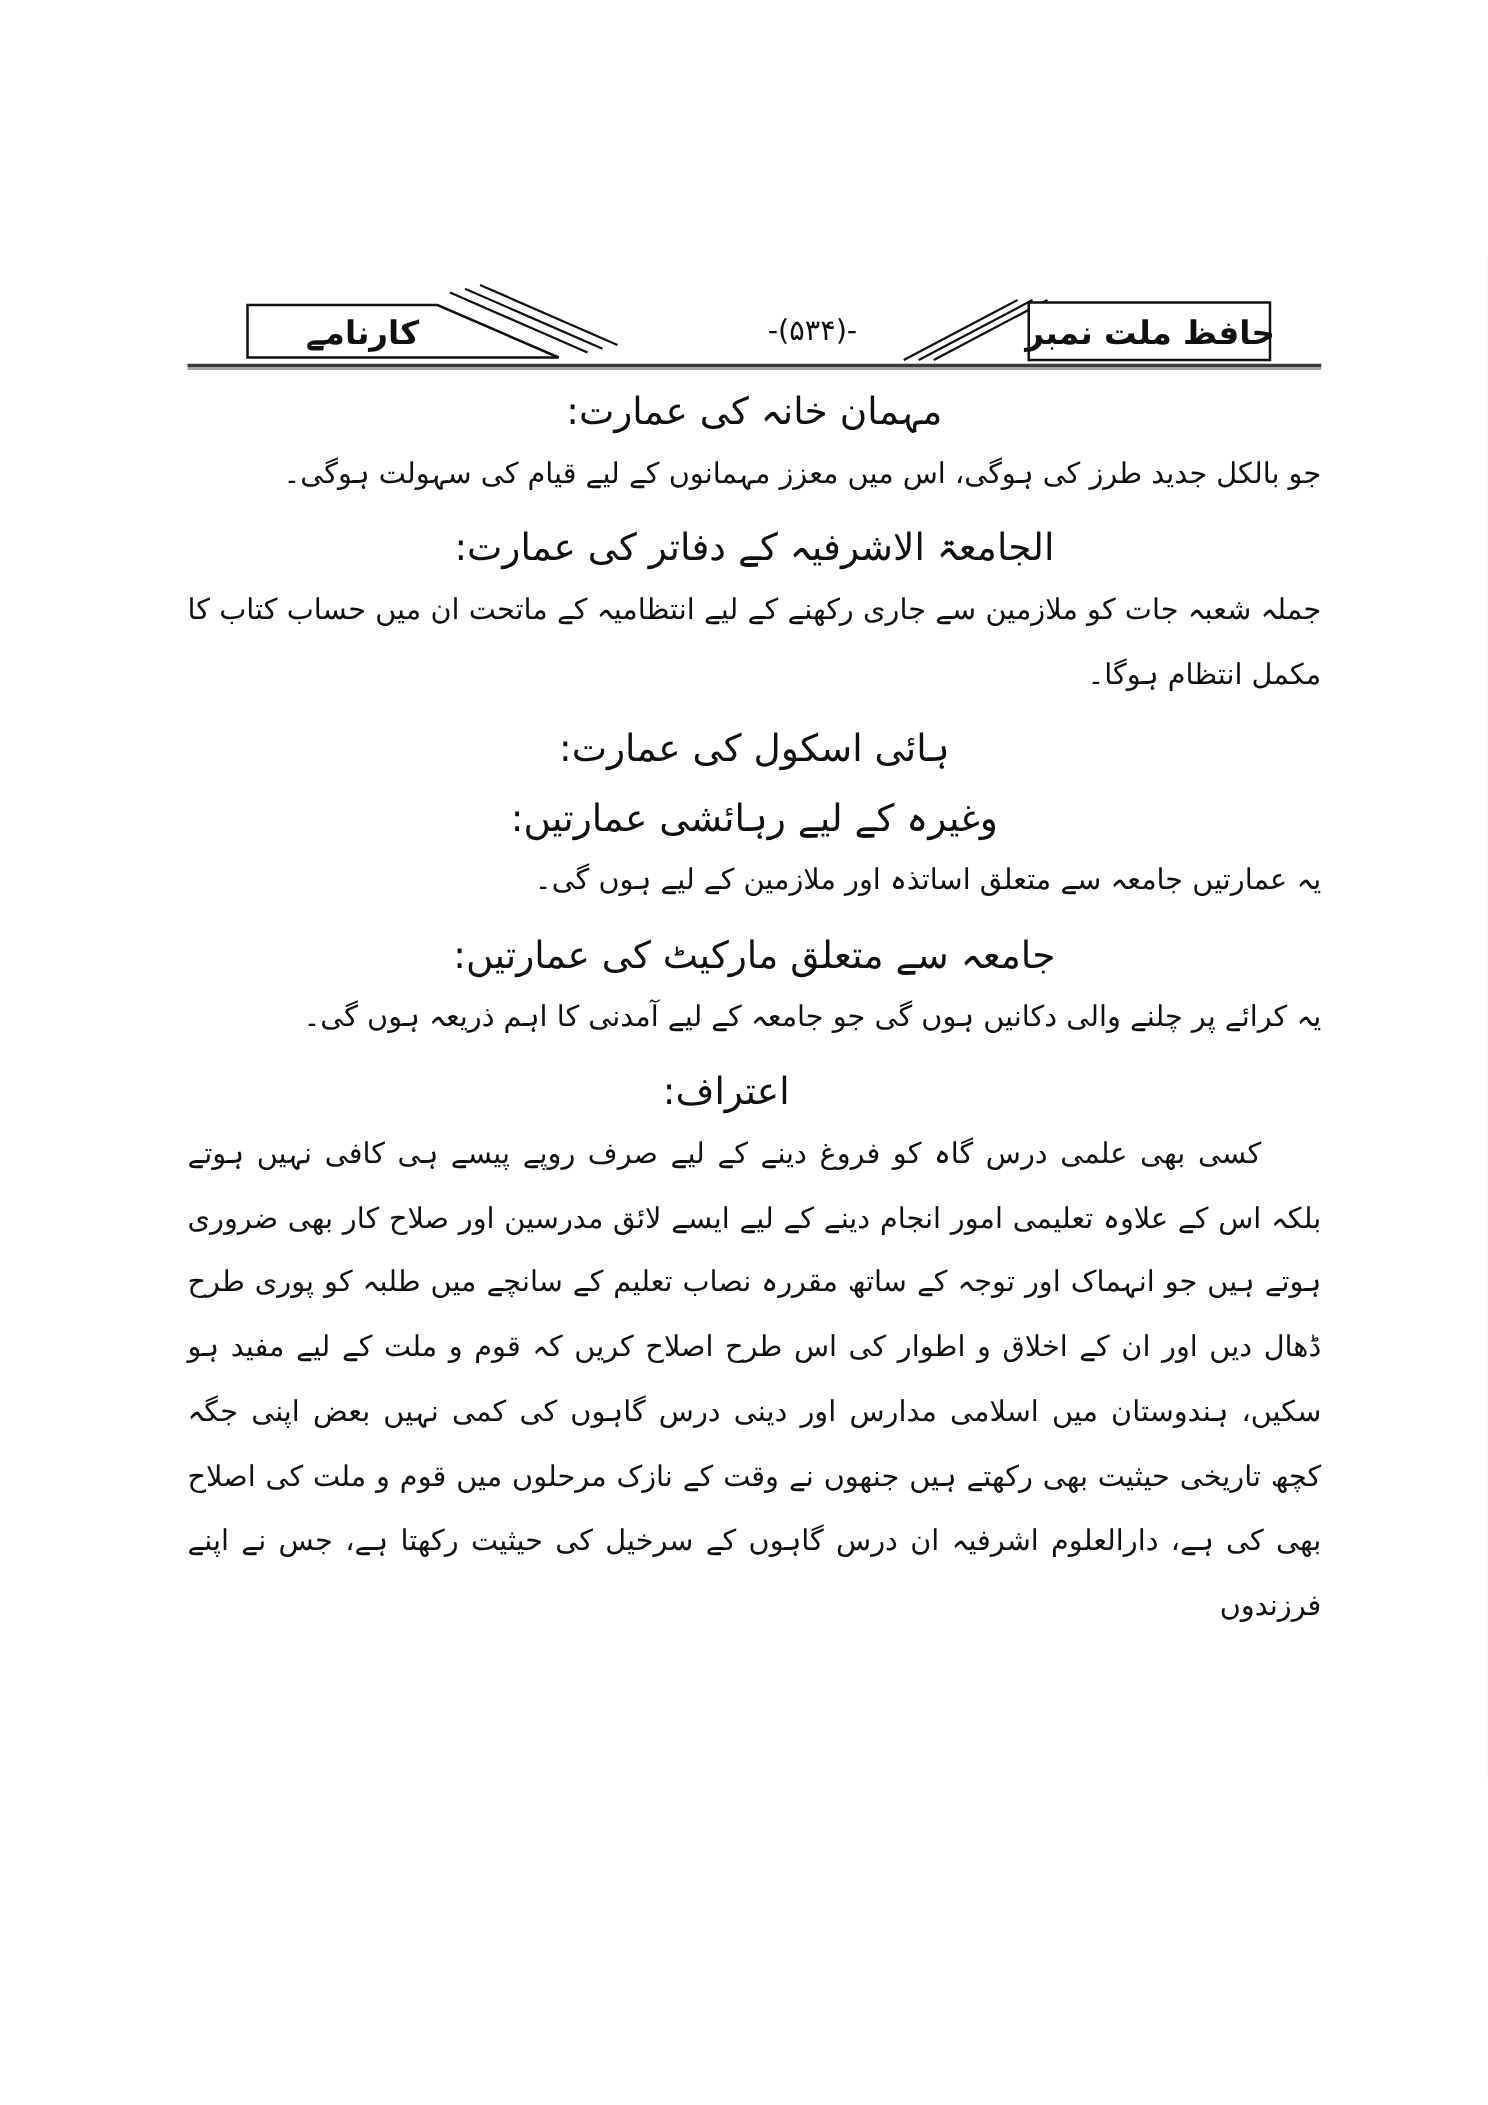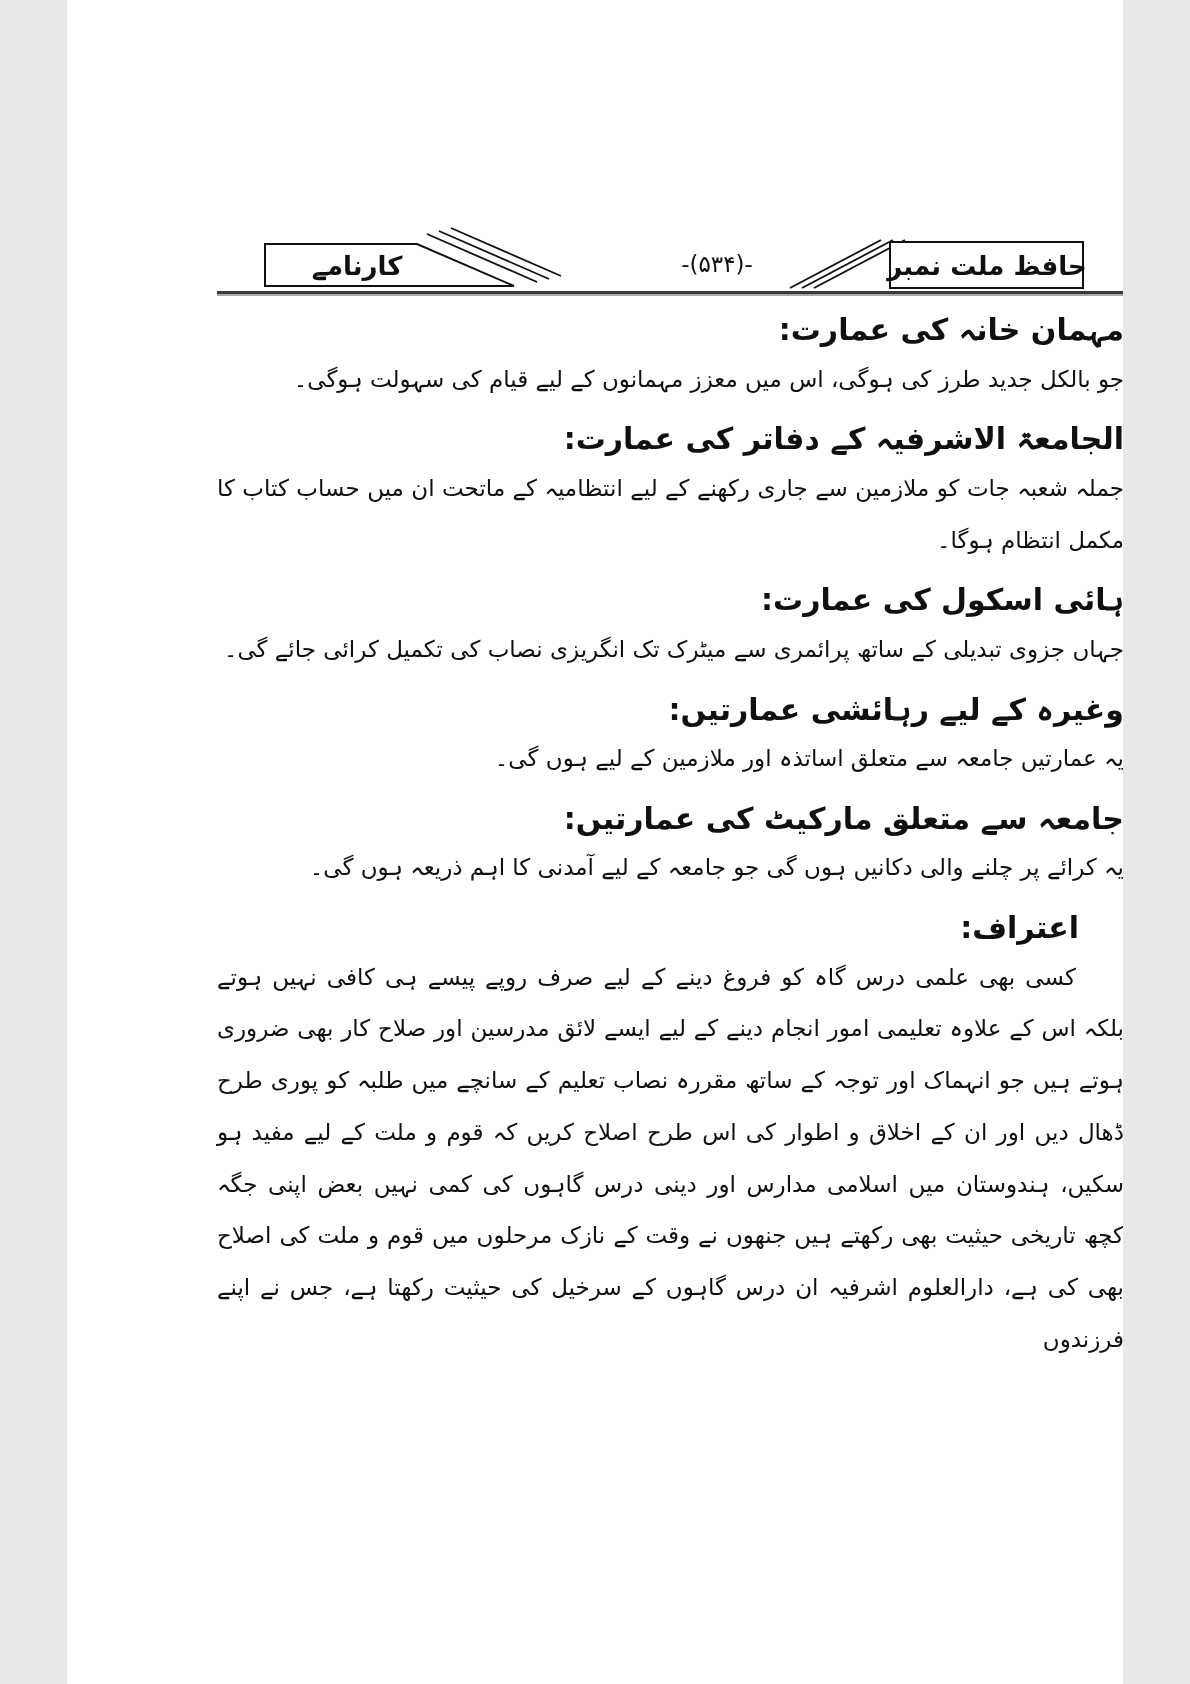--- a/index.html
+++ b/index.html
@@ -10,21 +10,21 @@
   }
   *{box-sizing:border-box;}
   html,body{margin:0;padding:0;}
   body{
     background:#e8e8e8;
     font-family:"DejaVu Sans", sans-serif;
     color:var(--ink);
   }
   .page{
     position:relative;
-    width:1056px;
+    width:1190px;
     height:1684px;
     margin:0 auto;
     background:var(--paper);
     overflow:hidden;
   }
   .content{
     position:absolute;
     left:150px;
     top:220px;
     width:907px;
@@ -63,23 +63,23 @@
     margin-top:1px;
   }
   
   main{
     direction:rtl;
     unicode-bidi:embed;
     margin-top:8px;
   }
   .section-heading{
     font-size:30px;
-    font-weight:bold;
+    font-weight:normal;
     line-height:1.45;
-    text-align:right;
+    text-align:center;
     margin:12px 0 2px 0;
     color:var(--ink);
   }
   .section-heading.heading-indented{
     padding-right:45px;
   }
   .section-body{
     font-size:23px;
     line-height:2.25;
     text-align:justify;
@@ -132,21 +132,20 @@
       </section>
 
 
       <section>
         <h2 class="section-heading">الجامعۃ الاشرفیہ کے دفاتر کی عمارت:</h2>
         <p class="section-body">جملہ شعبہ جات کو ملازمین سے جاری رکھنے کے لیے انتظامیہ کے ماتحت ان میں حساب کتاب کا مکمل انتظام ہوگا۔</p>
       </section>
 
       <section>
         <h2 class="section-heading">ہائی اسکول کی عمارت:</h2>
-        <p class="section-body">جہاں جزوی تبدیلی کے ساتھ پرائمری سے میٹرک تک انگریزی نصاب کی تکمیل کرائی جائے گی۔</p>
       </section>
 
       <section>
         <h2 class="section-heading">وغیرہ کے لیے رہائشی عمارتیں:</h2>
         <p class="section-body">یہ عمارتیں جامعہ سے متعلق اساتذہ اور ملازمین کے لیے ہوں گی۔</p>
       </section>
 
       <section>
         <h2 class="section-heading">جامعہ سے متعلق مارکیٹ کی عمارتیں:</h2>
         <p class="section-body">یہ کرائے پر چلنے والی دکانیں ہوں گی جو جامعہ کے لیے آمدنی کا اہم ذریعہ ہوں گی۔</p>

